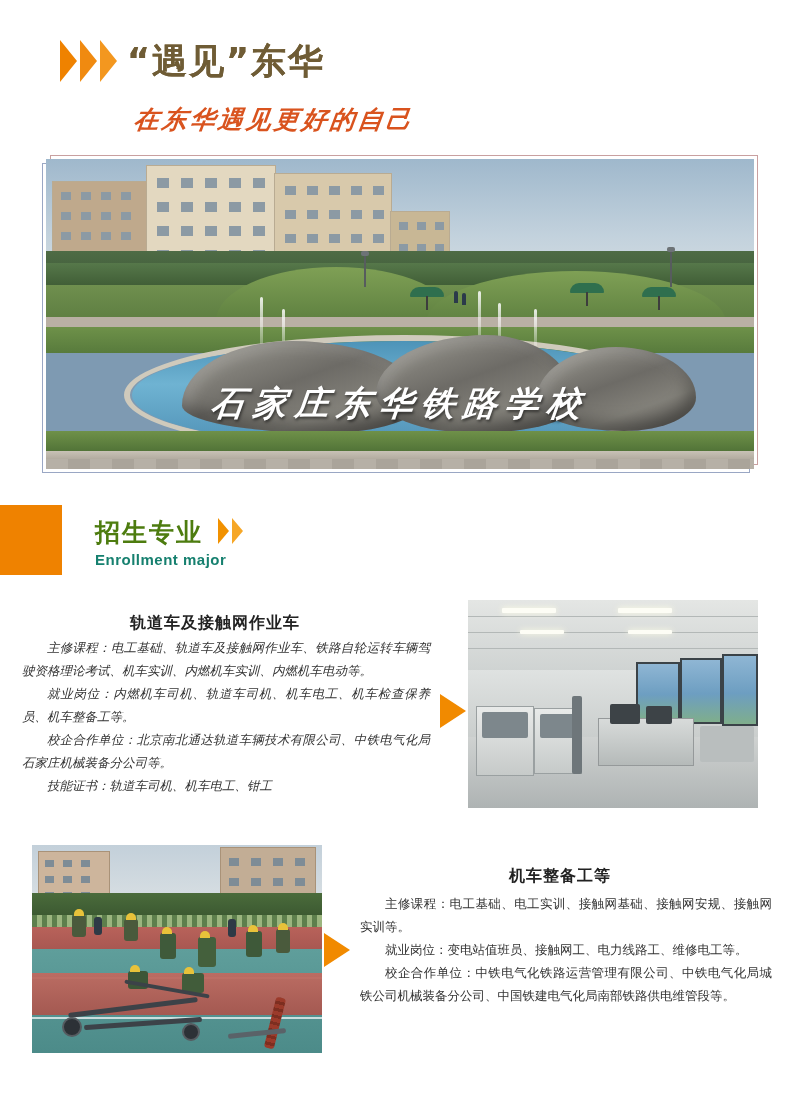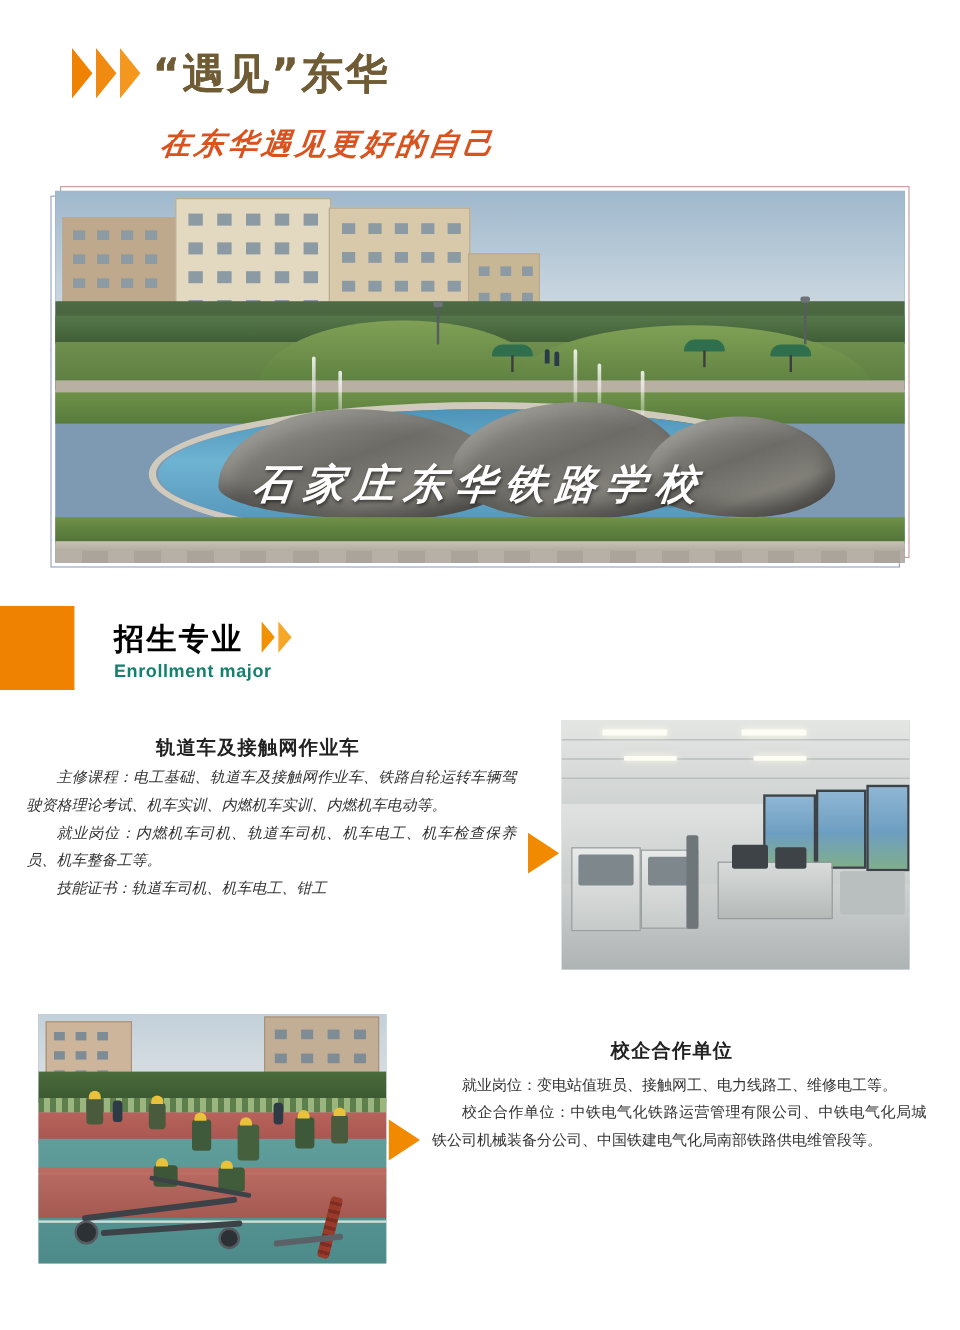--- a/index.html
+++ b/index.html
@@ -222,21 +222,21 @@
     border-top-left-radius: 0;
   }
   .sec-label {
     position: absolute;
     left: 95px; top: 518px;
   }
   .sec-cn {
     font-family: "DejaVu Sans", sans-serif;
     font-size: 25px;
     font-weight: bold;
-    color: #000000;
+    color: #4d7c0f;
     letter-spacing: 2px;
     line-height: 30px;
   }
   .sec-en {
     font-family: "Liberation Sans", sans-serif;
     font-size: 15px;
     font-weight: bold;
     color: #16806f;
     letter-spacing: .5px;
     margin-top: 3px;
@@ -588,20 +588,21 @@
 </div>
 <div class="sec-chev">
   <span class="c"></span>
   <span class="c b"></span>
 </div>
 
 <div class="major1-title">轨道车及接触网作业车</div>
 <div class="major1-body">
   <p>主修课程：电工基础、轨道车及接触网作业车、铁路自轮运转车辆驾驶资格理论考试、机车实训、内燃机车实训、内燃机车电动等。</p>
   <p>就业岗位：内燃机车司机、轨道车司机、机车电工、机车检查保养员、机车整备工等。</p>
+  <p>校企合作单位：北京南北通达轨道车辆技术有限公司、中铁电气化局石家庄机械装备分公司等。</p>
   <p>技能证书：轨道车司机、机车电工、钳工</p>
 </div>
 <div class="arrow1"></div>
 
 <div class="photo1">
   <div class="lab-ceiling"></div>
   <div class="lab-ceil-line" style="top:16px;"></div>
   <div class="lab-ceil-line" style="top:32px;"></div>
   <div class="lab-ceil-line" style="top:48px;"></div>
   <div class="lab-light" style="left:34px; top:8px; width:54px; height:5px;"></div>
@@ -679,17 +680,18 @@
   <div class="rail-tool" style="left:36px; top:160px; width:130px; height:5px; transform:rotate(-7deg);"></div>
   <div class="rail-tool" style="left:52px; top:176px; width:118px; height:5px; transform:rotate(-4deg);"></div>
   <div class="rail-tool" style="left:92px; top:142px; width:86px; height:4px; transform:rotate(10deg);"></div>
   <div class="wheel" style="left:30px; top:172px; width:20px; height:20px;"></div>
   <div class="wheel" style="left:150px; top:178px; width:18px; height:18px;"></div>
   <div class="insulator" style="left:238px; top:152px; height:52px; transform:rotate(14deg);"></div>
   <div class="rail-tool" style="left:196px; top:186px; width:58px; height:5px; background:#5a6268; transform:rotate(-6deg);"></div>
 </div>
 
 <div class="arrow2"></div>
-<div class="major2-title">校企合作单位</div>
+<div class="major2-title">机车整备工等</div>
 <div class="major2-body">
+  <p>主修课程：电工基础、电工实训、接触网基础、接触网安规、接触网实训等。</p>
   <p>就业岗位：变电站值班员、接触网工、电力线路工、维修电工等。</p>
   <p>校企合作单位：中铁电气化铁路运营管理有限公司、中铁电气化局城铁公司机械装备分公司、中国铁建电气化局南部铁路供电维管段等。</p>
 </div>
 
 </body></html>

